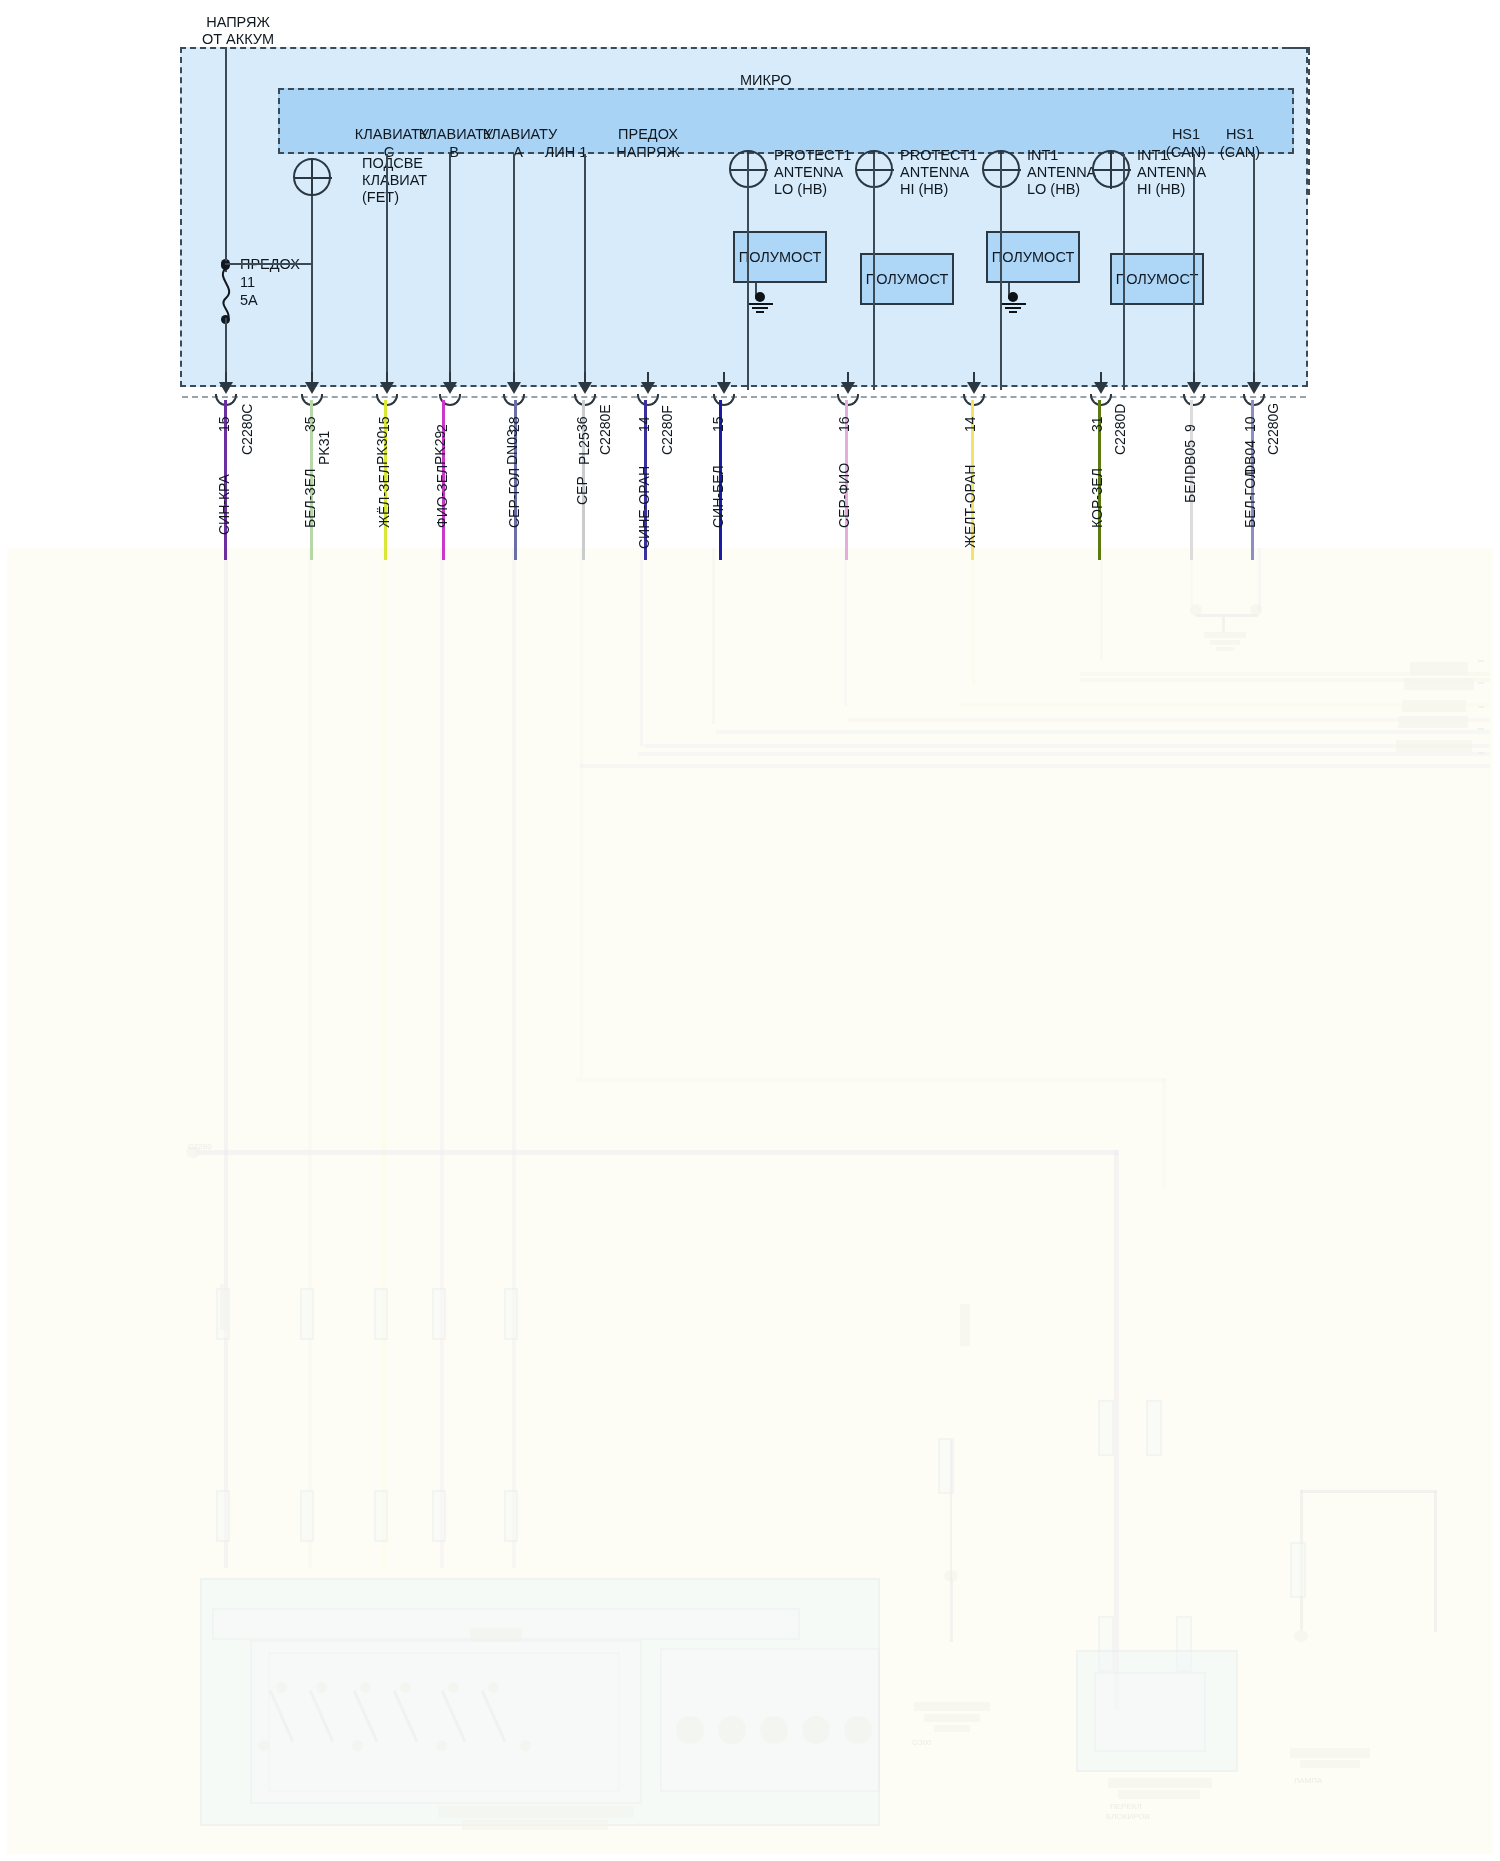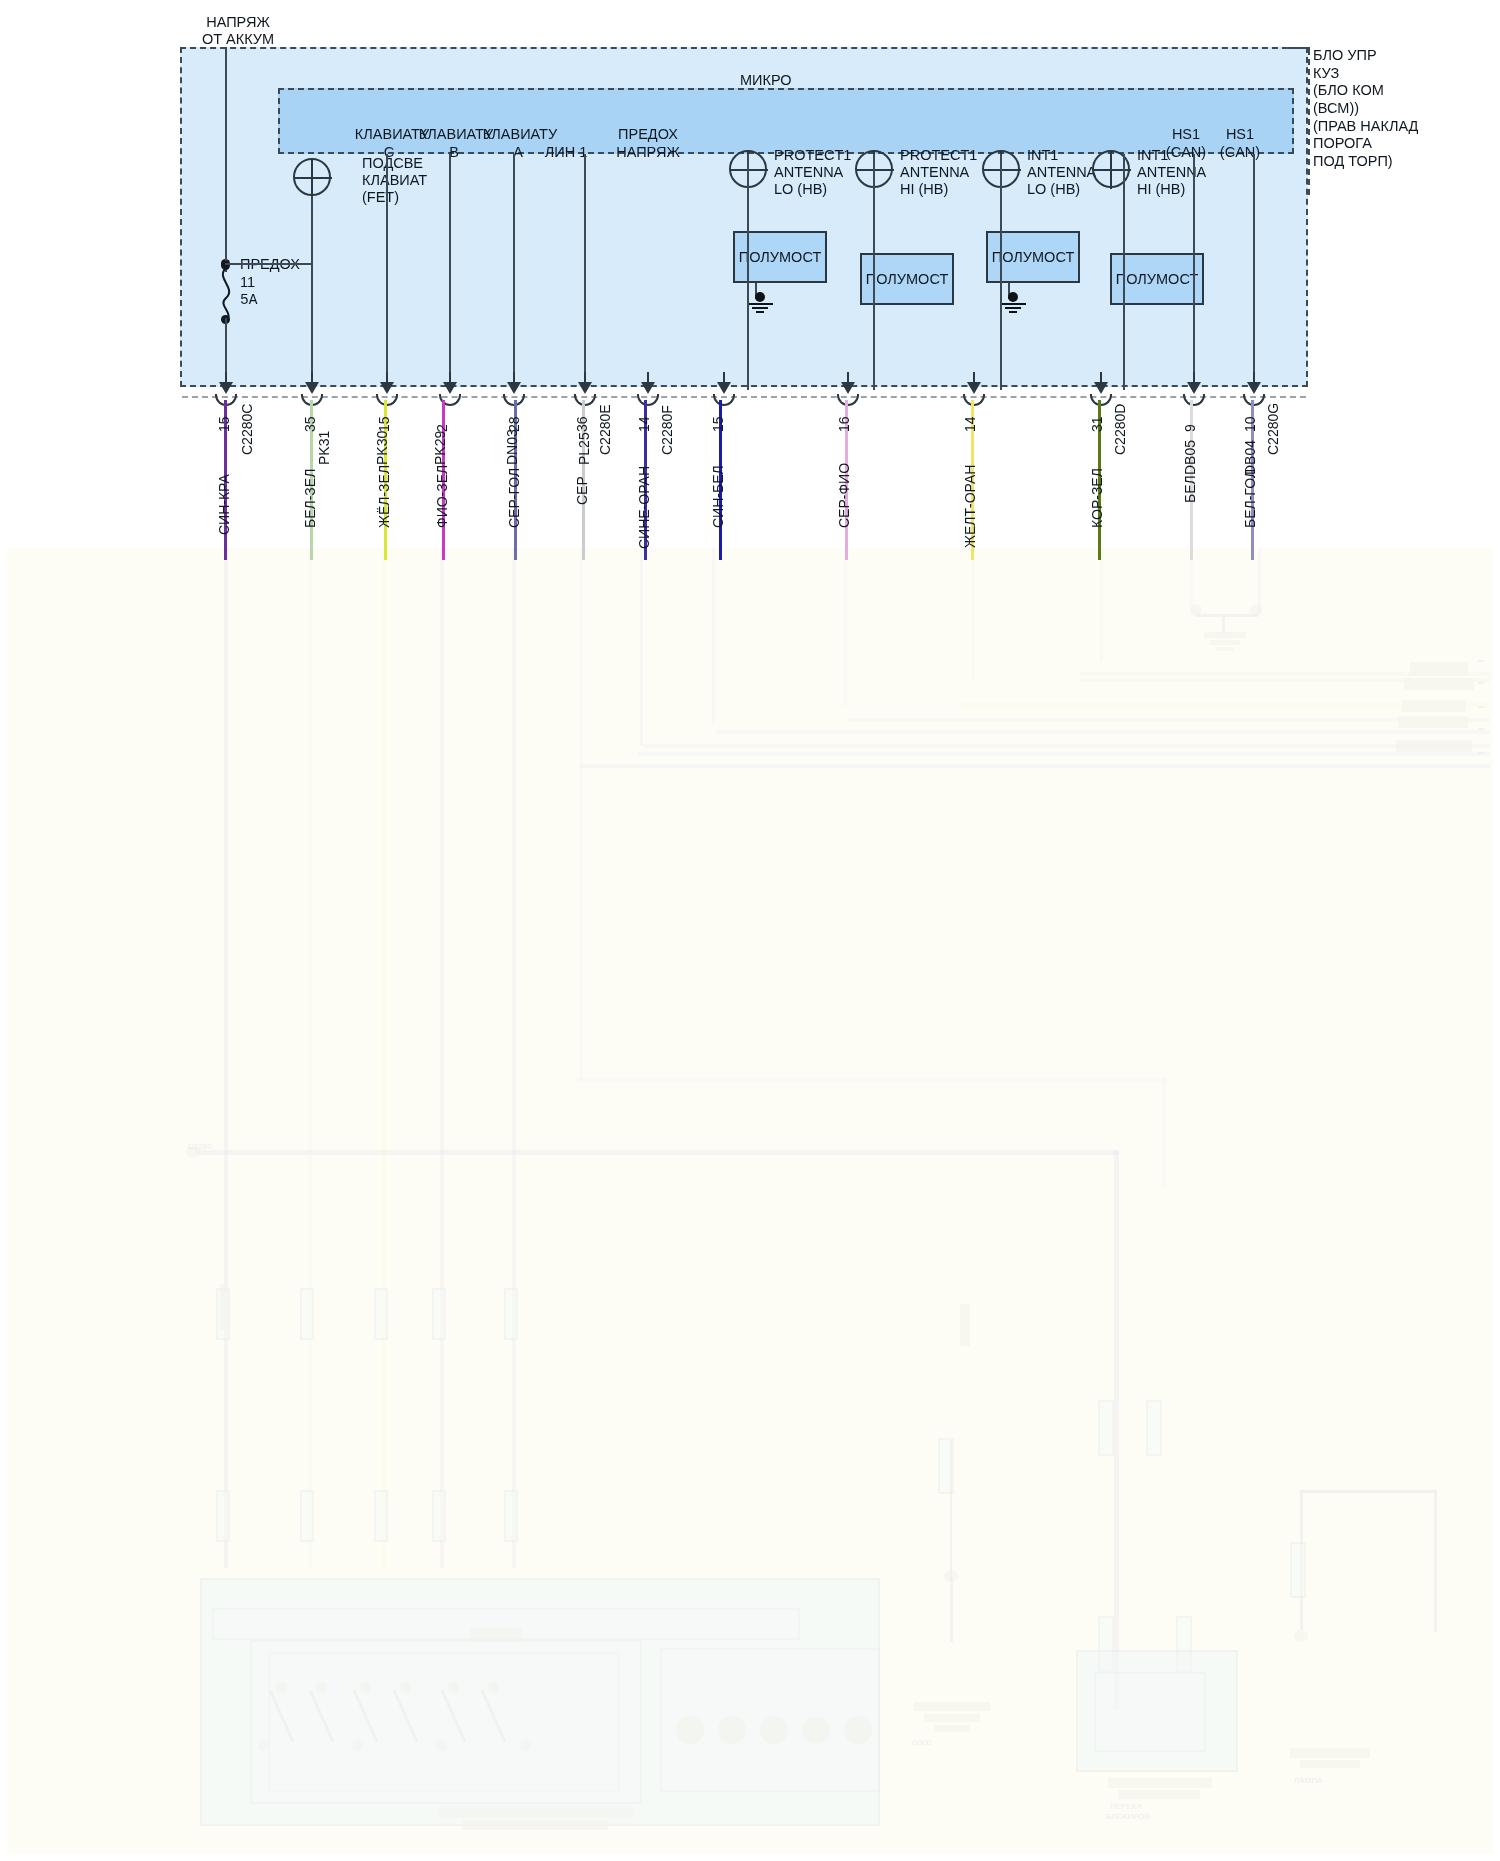--- a/index.html
+++ b/index.html
@@ -277,21 +277,21 @@
     <div class="node" style="left:221px;top:259px;"></div>
     <div class="vwire" style="left:225px;top:250px;height:22px;"></div>
 
     <svg style="position:absolute;left:213px;top:266px;" width="28" height="60" viewBox="0 0 28 60">
       <path d="M13 2 C 2 12, 24 22, 13 32 C 4 40, 22 46, 13 56" fill="none" stroke="#12181d" stroke-width="2"></path>
     </svg>
     <div class="node" style="left:221px;top:261px;"></div>
     <div class="node" style="left:221px;top:315px;"></div>
     <div class="complabel" style="left:240px;top:256px;">ПРЕДОХ</div>
     <div class="complabel" style="left:240px;top:274px;">11</div>
-    <div class="complabel" style="left:240px;top:292px;font-family:Liberation Mono, monospace;">5А</div>
+    <div class="complabel" style="left:240px;top:292px;">5А</div>
     <div class="vwire" style="left:225px;top:318px;height:72px;"></div>
 
     <div class="hwire" style="left:225px;top:263px;width:88px;"></div>
     <div class="vwire" style="left:311px;top:196px;height:68px;"></div>
 
     <div class="compcircle" style="left:293px;top:158px;"></div>
     <div class="complabel" style="left:338px;top:155px;margin-left:24px;">ПОДСВЕ
 КЛАВИАТ
 (FET)</div>
 
@@ -503,24 +503,17 @@
 
     <div class="vtext" style="left:1182px;top:432px;">9</div>
     <div class="vtext" style="left:1182px;top:503px;">БЕЛ</div>
     <div class="vtext" style="left:1182px;top:475px;">DB05</div>
 
     <div class="vtext" style="left:1242px;top:432px;">10</div>
     <div class="vtext" style="left:1242px;top:528px;">БЕЛ-ГОЛ</div>
     <div class="vtext" style="left:1265px;top:455px;">C2280G</div>
     <div class="vtext" style="left:1242px;top:475px;">DB04</div>
 
-    <div class="rightcaption" style="left:1313px;top:47px;">БЛО УПР
-КУЗ
-(БЛО КОМ
-(ВСМ))
-(ПРАВ НАКЛАД
-ПОРОГА
-ПОД ТОРП)</div>
     <div style="position:absolute;left:1308px;top:49px;width:0;height:146px;border-left:2px dashed #3b4a57;"></div>
     <div style="position:absolute;left:1288px;top:47px;width:22px;height:0;border-top:2px dashed #3b4a57;"></div>
   </div>
 
 </div>
 
 </body></html>

